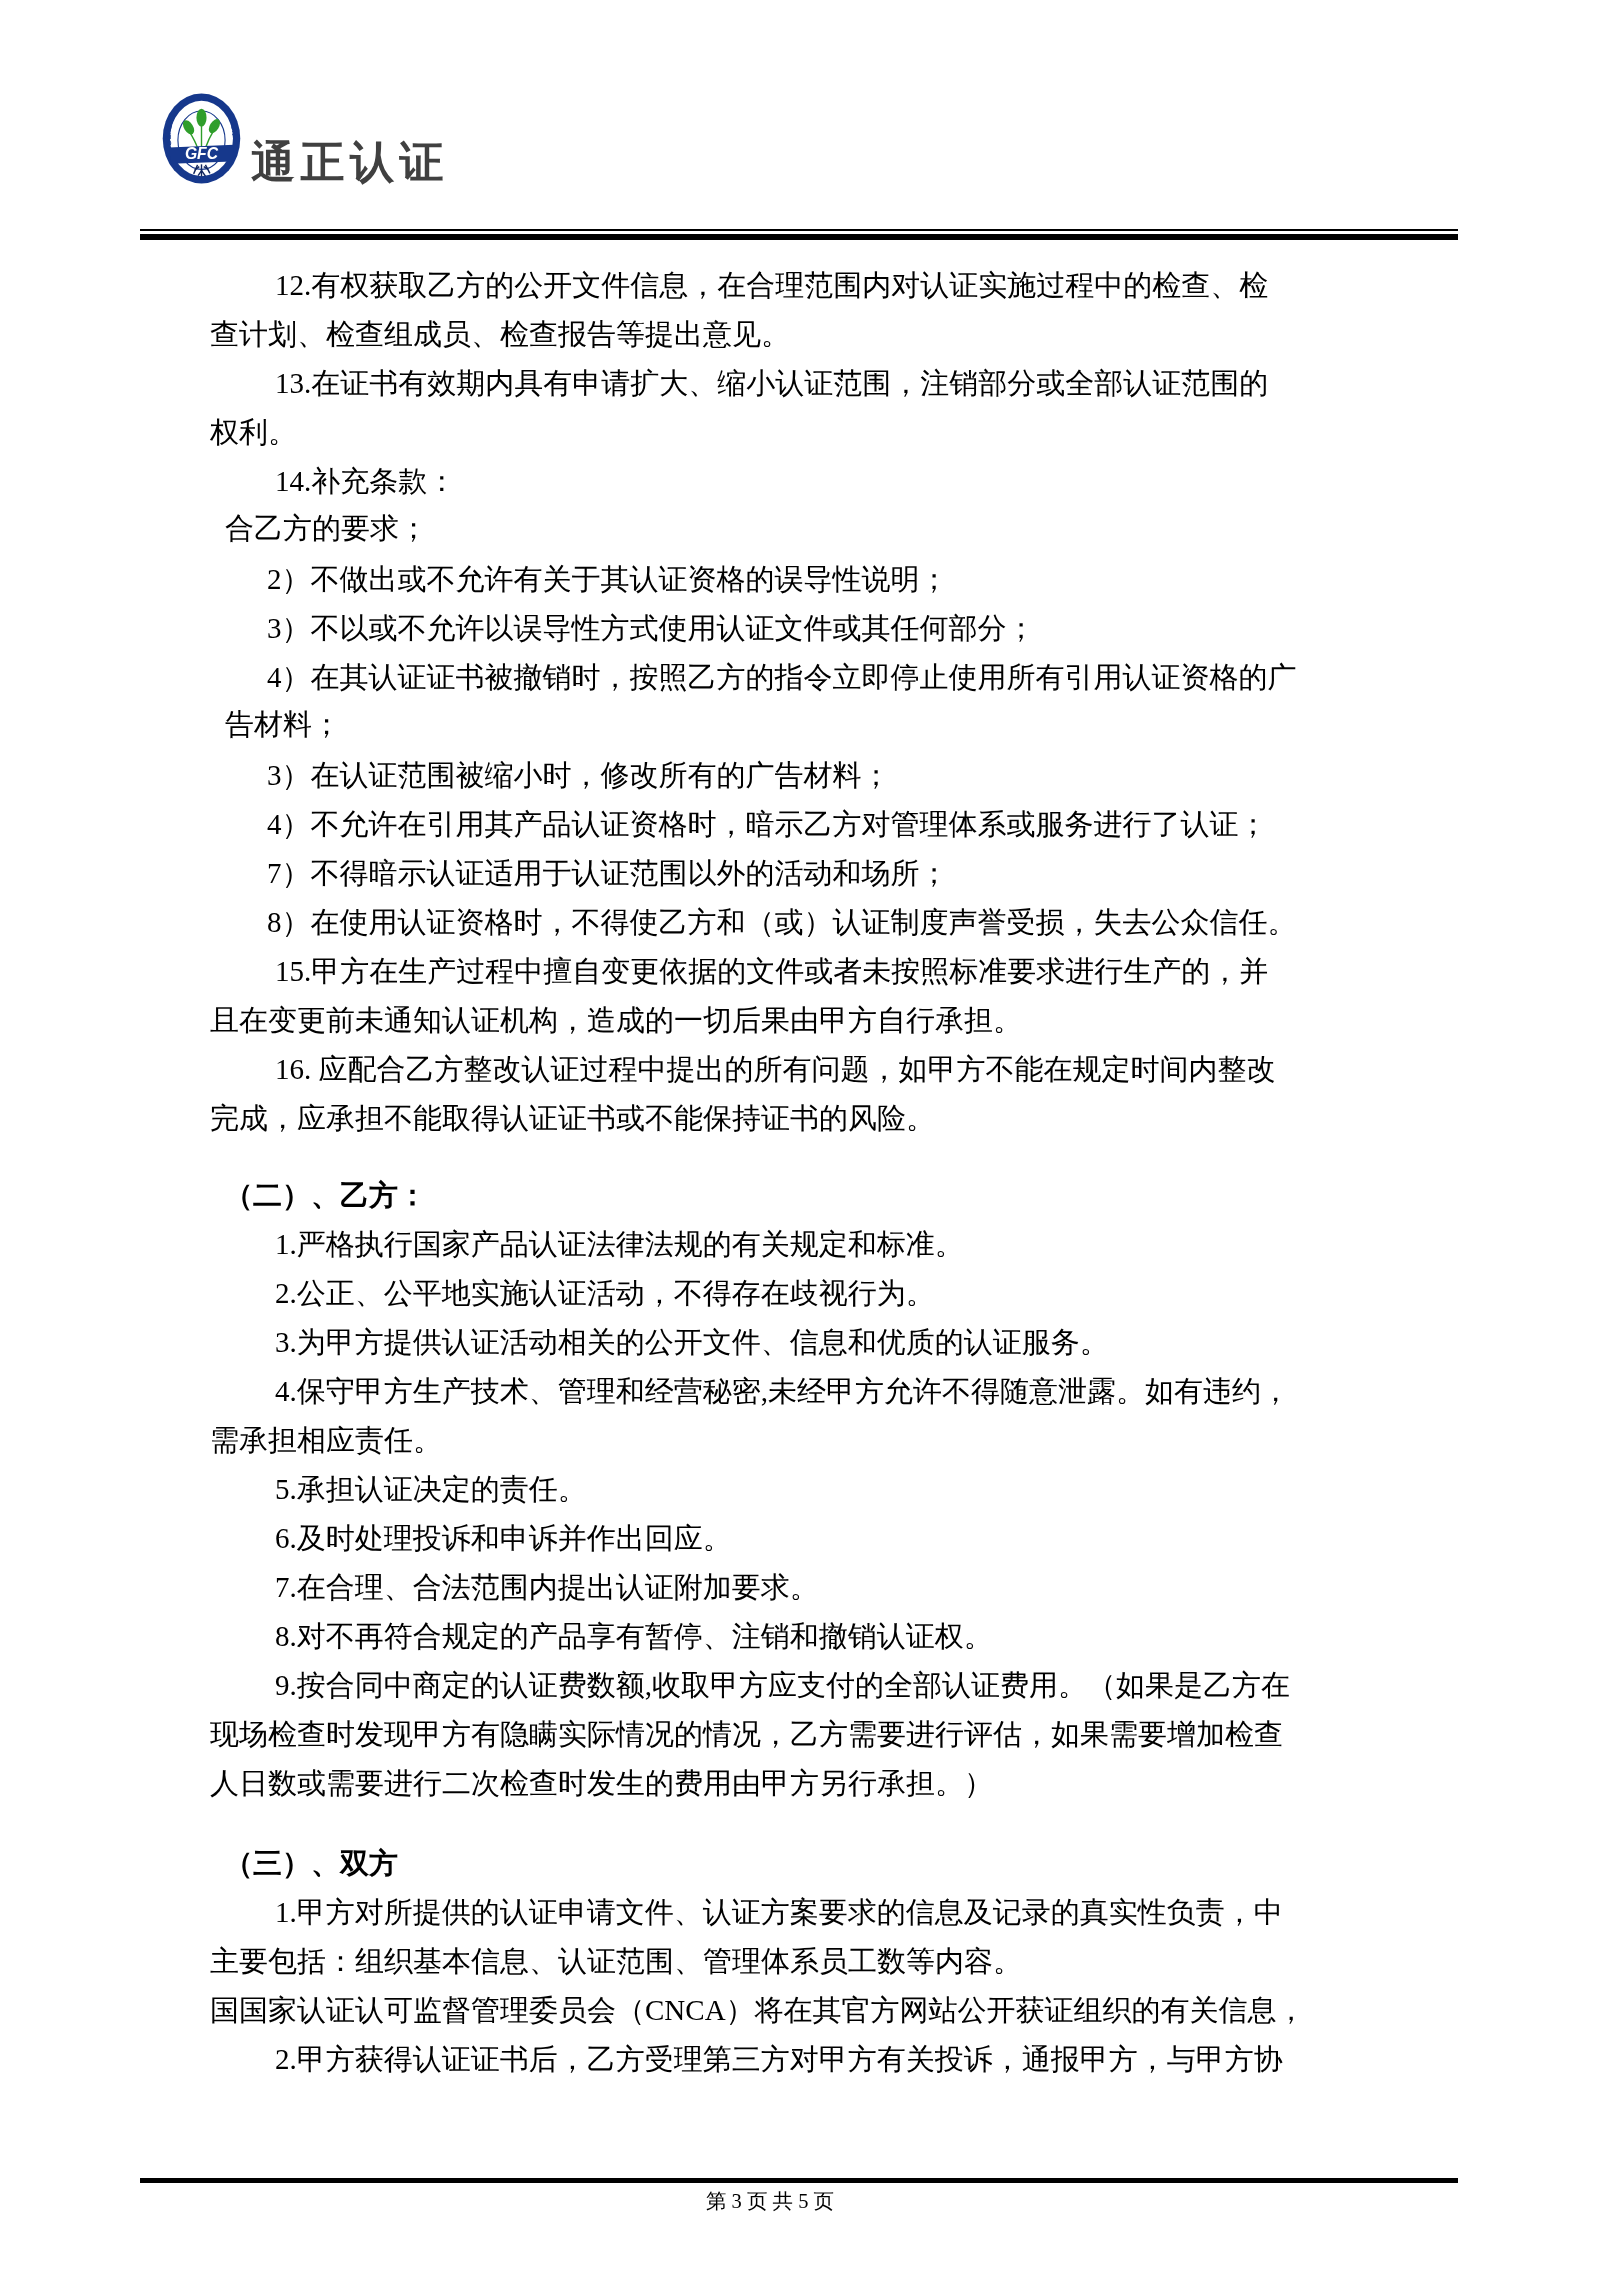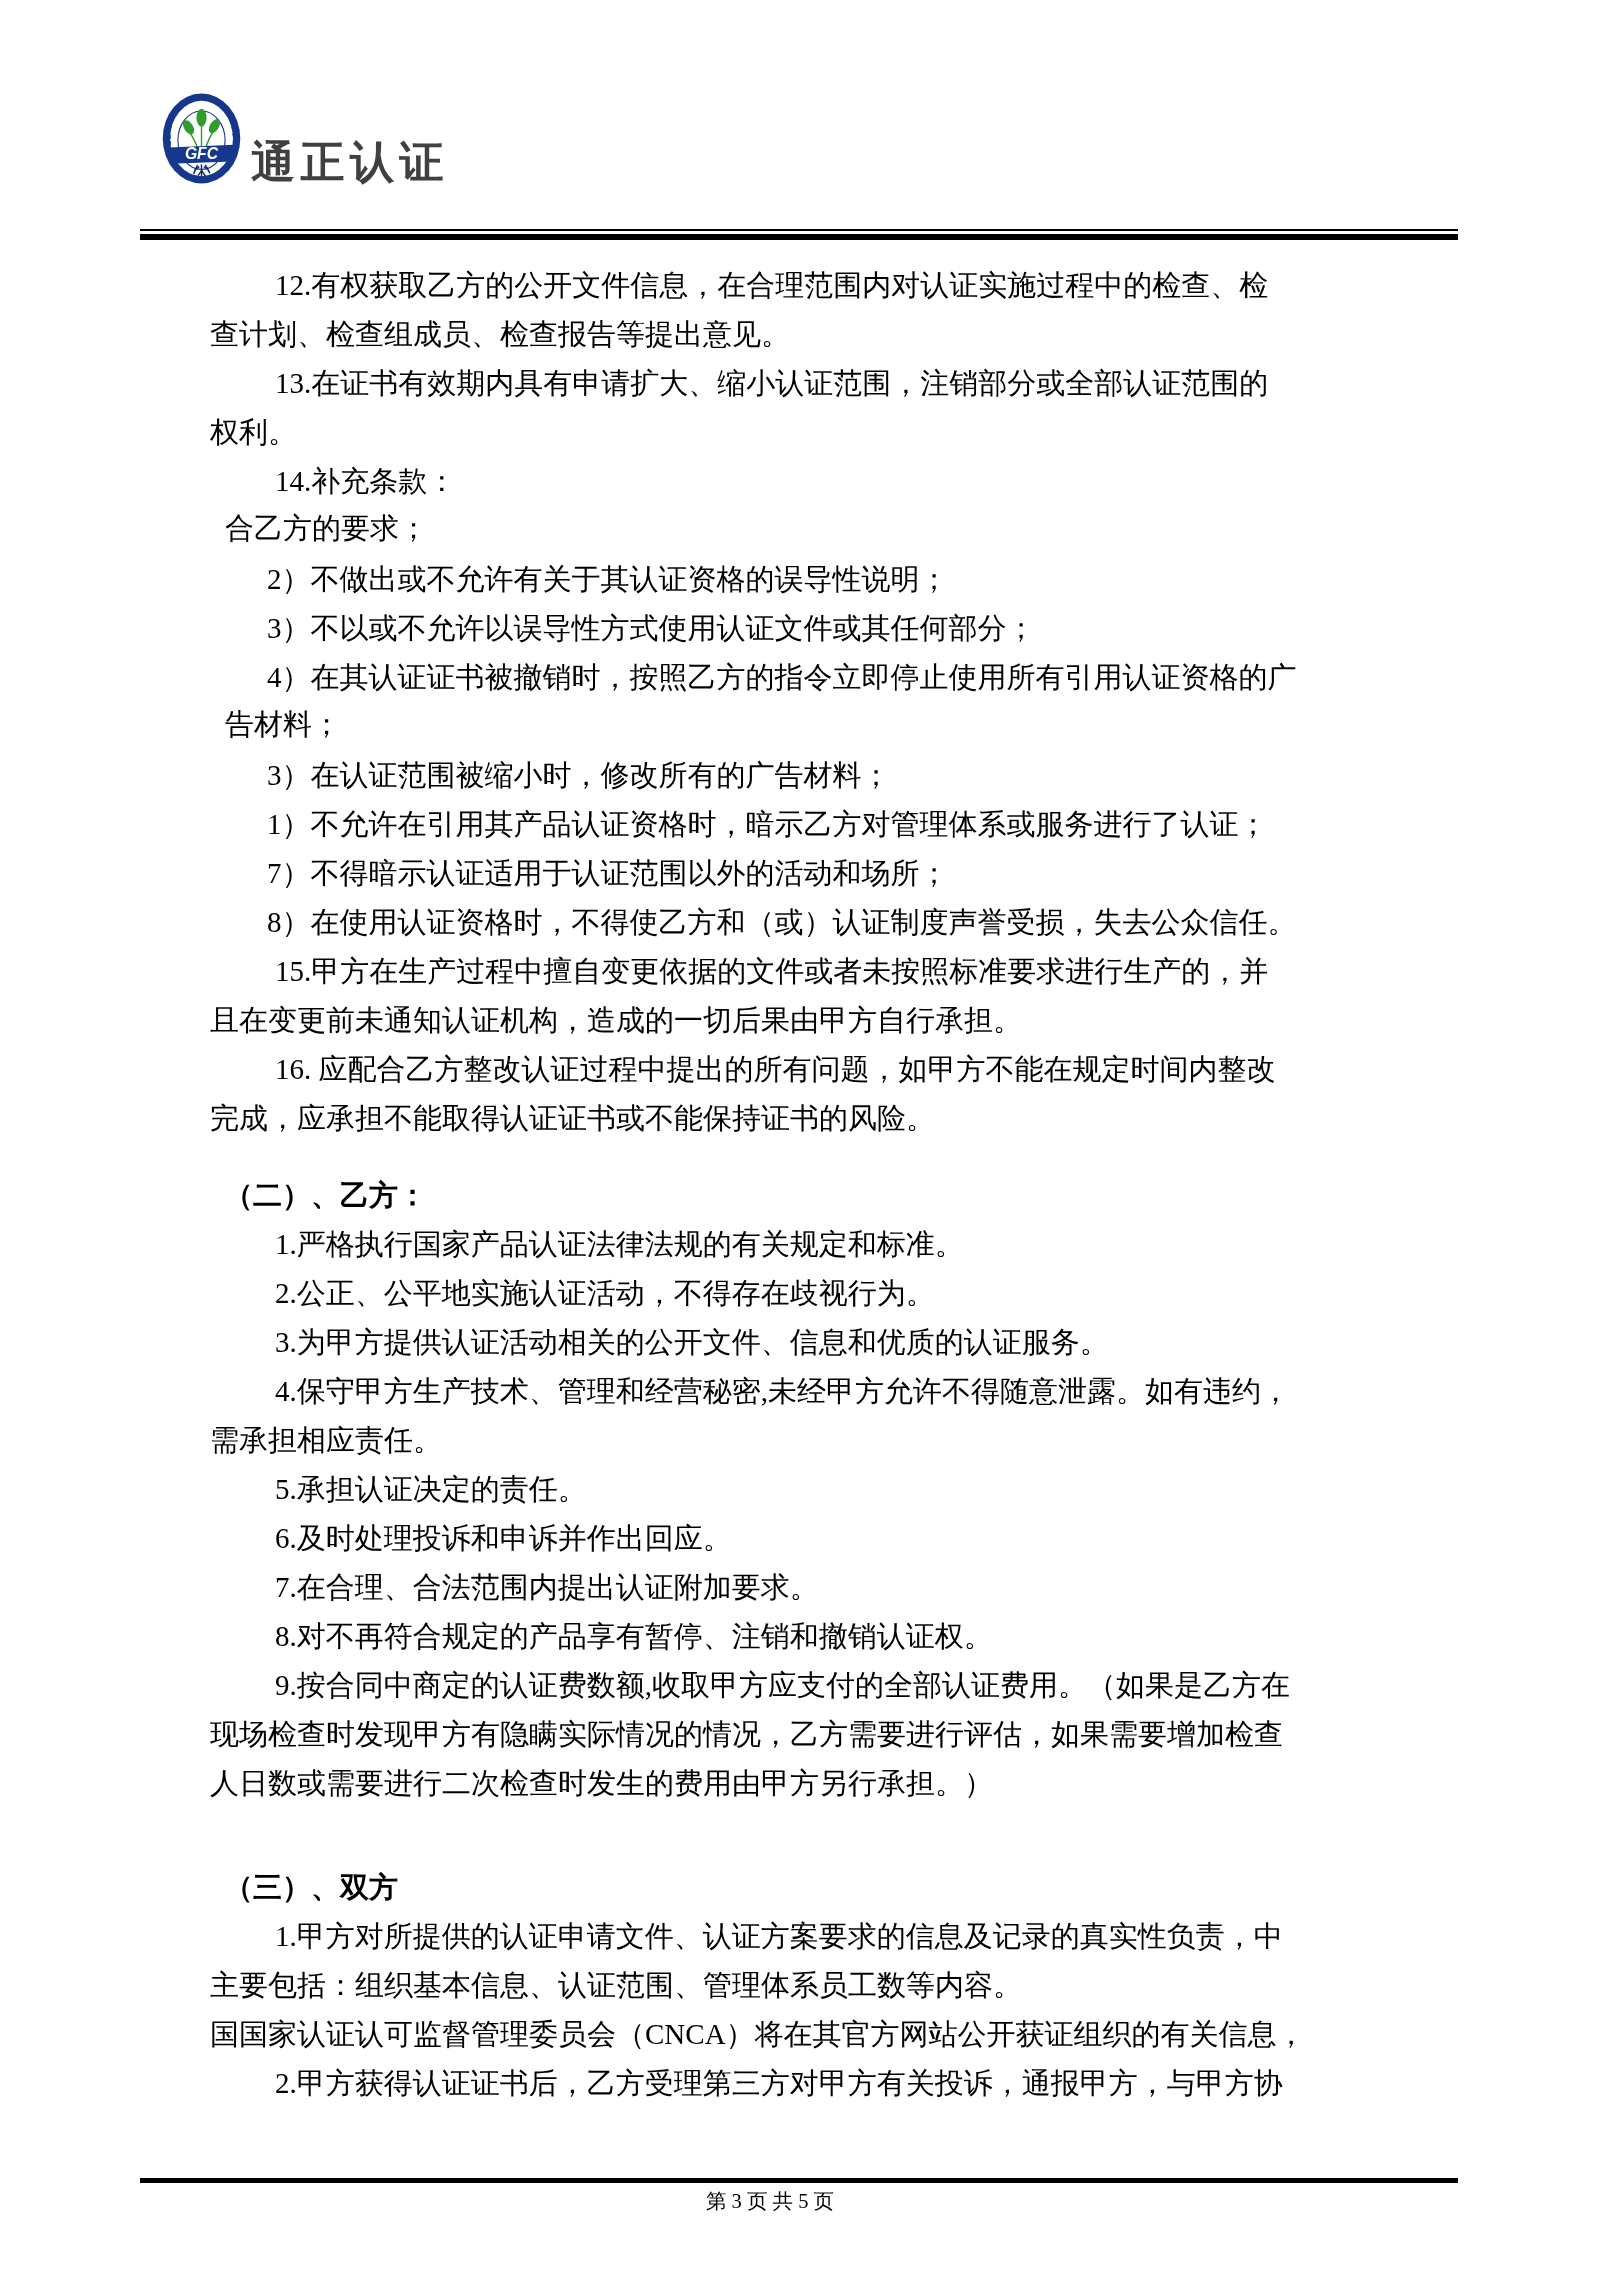--- a/index.html
+++ b/index.html
@@ -39,21 +39,21 @@
     position:absolute;left:210px;top:261px;width:1216px;
     font-size:29px;line-height:49px;
   }
   .ln{white-space:nowrap;}
   .first{padding-left:65px;}
   .sub{padding-left:57px;}
   .subcont{padding-left:15px;font-family:Liberation Mono, monospace;}
   .cont{padding-left:0;}
   .heading{padding-left:14px;font-weight:bold;}
   .gap50{margin-top:28px;}
-  .gap100{margin-top:55px;}
+  .gap100{margin-top:31px;}
   
   .footer-rule{
     position:absolute;left:140px;top:2178px;
     width:1318px;height:5px;background:#000;
   }
   .page-number{
     position:absolute;left:0;top:2188px;width:1540px;
     text-align:center;font-size:20.5px;line-height:1.3;
   }
 </style>
@@ -100,21 +100,21 @@
     <div class="ln cont">查计划、检查组成员、检查报告等提出意见。</div>
     <div class="ln first">13.在证书有效期内具有申请扩大、缩小认证范围，注销部分或全部认证范围的</div>
     <div class="ln cont">权利。</div>
     <div class="ln first">14.补充条款：</div>
     <div class="ln subcont">合乙方的要求；</div>
     <div class="ln sub">2）不做出或不允许有关于其认证资格的误导性说明；</div>
     <div class="ln sub">3）不以或不允许以误导性方式使用认证文件或其任何部分；</div>
     <div class="ln sub">4）在其认证证书被撤销时，按照乙方的指令立即停止使用所有引用认证资格的广</div>
     <div class="ln subcont">告材料；</div>
     <div class="ln sub">3）在认证范围被缩小时，修改所有的广告材料；</div>
-    <div class="ln sub">1）不允许在引用其产品认证资格时，暗示乙方对管理体系或服务进行了认证；</div>
+    <div class="ln sub">4）不允许在引用其产品认证资格时，暗示乙方对管理体系或服务进行了认证；</div>
     <div class="ln sub">7）不得暗示认证适用于认证范围以外的活动和场所；</div>
     <div class="ln sub">8）在使用认证资格时，不得使乙方和（或）认证制度声誉受损，失去公众信任。</div>
     <div class="ln first">15.甲方在生产过程中擅自变更依据的文件或者未按照标准要求进行生产的，并</div>
     <div class="ln cont">且在变更前未通知认证机构，造成的一切后果由甲方自行承担。</div>
     <div class="ln first">16. 应配合乙方整改认证过程中提出的所有问题，如甲方不能在规定时间内整改</div>
     <div class="ln cont">完成，应承担不能取得认证证书或不能保持证书的风险。</div>
     <div class="ln heading gap50">（二）、乙方：</div>
     <div class="ln first">1.严格执行国家产品认证法律法规的有关规定和标准。</div>
     <div class="ln first">2.公正、公平地实施认证活动，不得存在歧视行为。</div>
     <div class="ln first">3.为甲方提供认证活动相关的公开文件、信息和优质的认证服务。</div>

